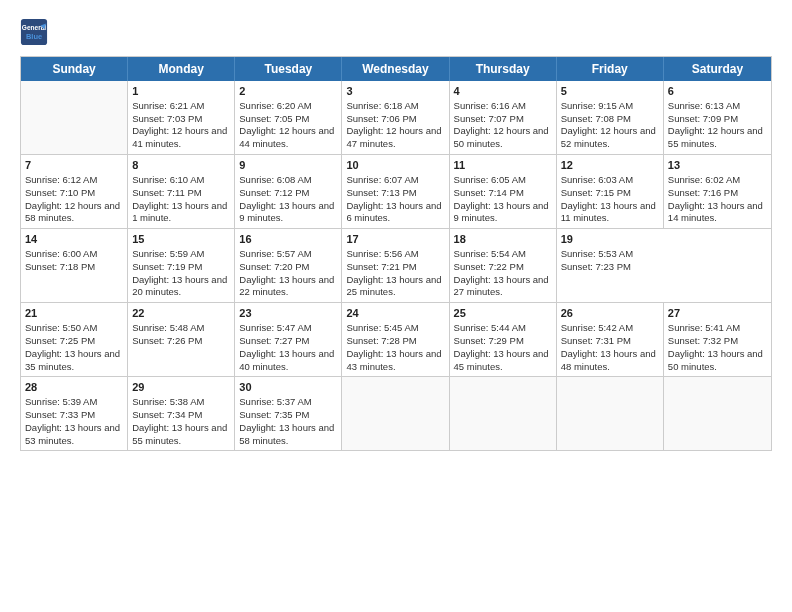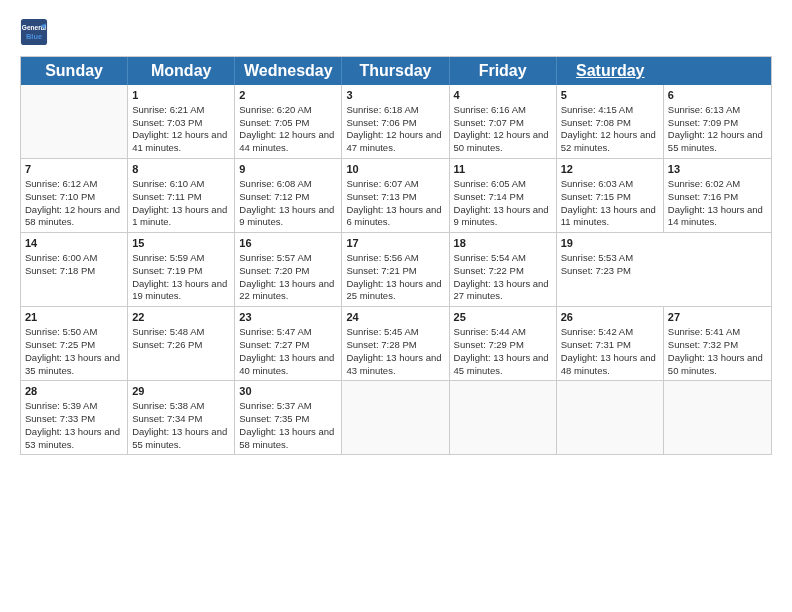--- a/index.html
+++ b/index.html
@@ -51,27 +51,27 @@
       flex-direction: column;
       border: 1px solid #ccc;
     }
     .cal-header {
       display: grid;
       grid-template-columns: repeat(7, 1fr);
       background: #2c6fad;
     }
     .cal-header-cell {
       color: #fff;
-      font-size: 16px;
+      font-size: 12px;
       font-weight: bold;
       text-align: center;
       padding: 5px 2px;
       border-right: 1px solid #4a88c0;
     }
-    .cal-header-cell:last-child { border-right: none; text-decoration: underline; }
+    .cal-header-cell:last-child { border-right: none; }
     .cal-body {
       flex: 1;
       display: flex;
       flex-direction: column;
     }
     .cal-row {
       display: grid;
       grid-template-columns: repeat(7, 1fr);
       flex: 1;
       border-bottom: 1px solid #ccc;
@@ -114,20 +114,21 @@
     <div class="title-block">
       <div class="month-title"></div>
       <div class="subtitle"></div>
     </div>
   </div>
 
   <div class="calendar">
     <div class="cal-header" id="cal-header">
         <div class="cal-header-cell">Sunday</div>
         <div class="cal-header-cell">Monday</div>
+        <div class="cal-header-cell">Tuesday</div>
         <div class="cal-header-cell">Wednesday</div>
         <div class="cal-header-cell">Thursday</div>
         <div class="cal-header-cell">Friday</div>
         <div class="cal-header-cell">Saturday</div>
       </div>
     <div class="cal-body" id="cal-body">
         <div class="cal-row">
           <div class="cal-cell empty"></div>
           <div class="cal-cell">
         <span class="day-num">1</span>
@@ -148,21 +149,21 @@
         <span class="info-line">Daylight: 12 hours and 47 minutes.</span>
       </div>
           <div class="cal-cell">
         <span class="day-num">4</span>
         <span class="info-line sun">Sunrise: 6:16 AM</span>
         <span class="info-line sun">Sunset: 7:07 PM</span>
         <span class="info-line">Daylight: 12 hours and 50 minutes.</span>
       </div>
           <div class="cal-cell">
         <span class="day-num">5</span>
-        <span class="info-line sun">Sunrise: 4:15 AM</span>
+        <span class="info-line sun">Sunrise: 9:15 AM</span>
         <span class="info-line sun">Sunset: 7:08 PM</span>
         <span class="info-line">Daylight: 12 hours and 52 minutes.</span>
       </div>
           <div class="cal-cell">
         <span class="day-num">6</span>
         <span class="info-line sun">Sunrise: 6:13 AM</span>
         <span class="info-line sun">Sunset: 7:09 PM</span>
         <span class="info-line">Daylight: 12 hours and 55 minutes.</span>
       </div>
         </div>
@@ -213,21 +214,21 @@
         <div class="cal-row">
           <div class="cal-cell">
         <span class="day-num">14</span>
         <span class="info-line sun">Sunrise: 6:00 AM</span>
         <span class="info-line sun">Sunset: 7:18 PM</span>
       </div>
           <div class="cal-cell">
         <span class="day-num">15</span>
         <span class="info-line sun">Sunrise: 5:59 AM</span>
         <span class="info-line sun">Sunset: 7:19 PM</span>
-        <span class="info-line">Daylight: 13 hours and 19 minutes.</span>
+        <span class="info-line">Daylight: 13 hours and 20 minutes.</span>
       </div>
           <div class="cal-cell">
         <span class="day-num">16</span>
         <span class="info-line sun">Sunrise: 5:57 AM</span>
         <span class="info-line sun">Sunset: 7:20 PM</span>
         <span class="info-line">Daylight: 13 hours and 22 minutes.</span>
       </div>
           <div class="cal-cell">
         <span class="day-num">17</span>
         <span class="info-line sun">Sunrise: 5:56 AM</span>

